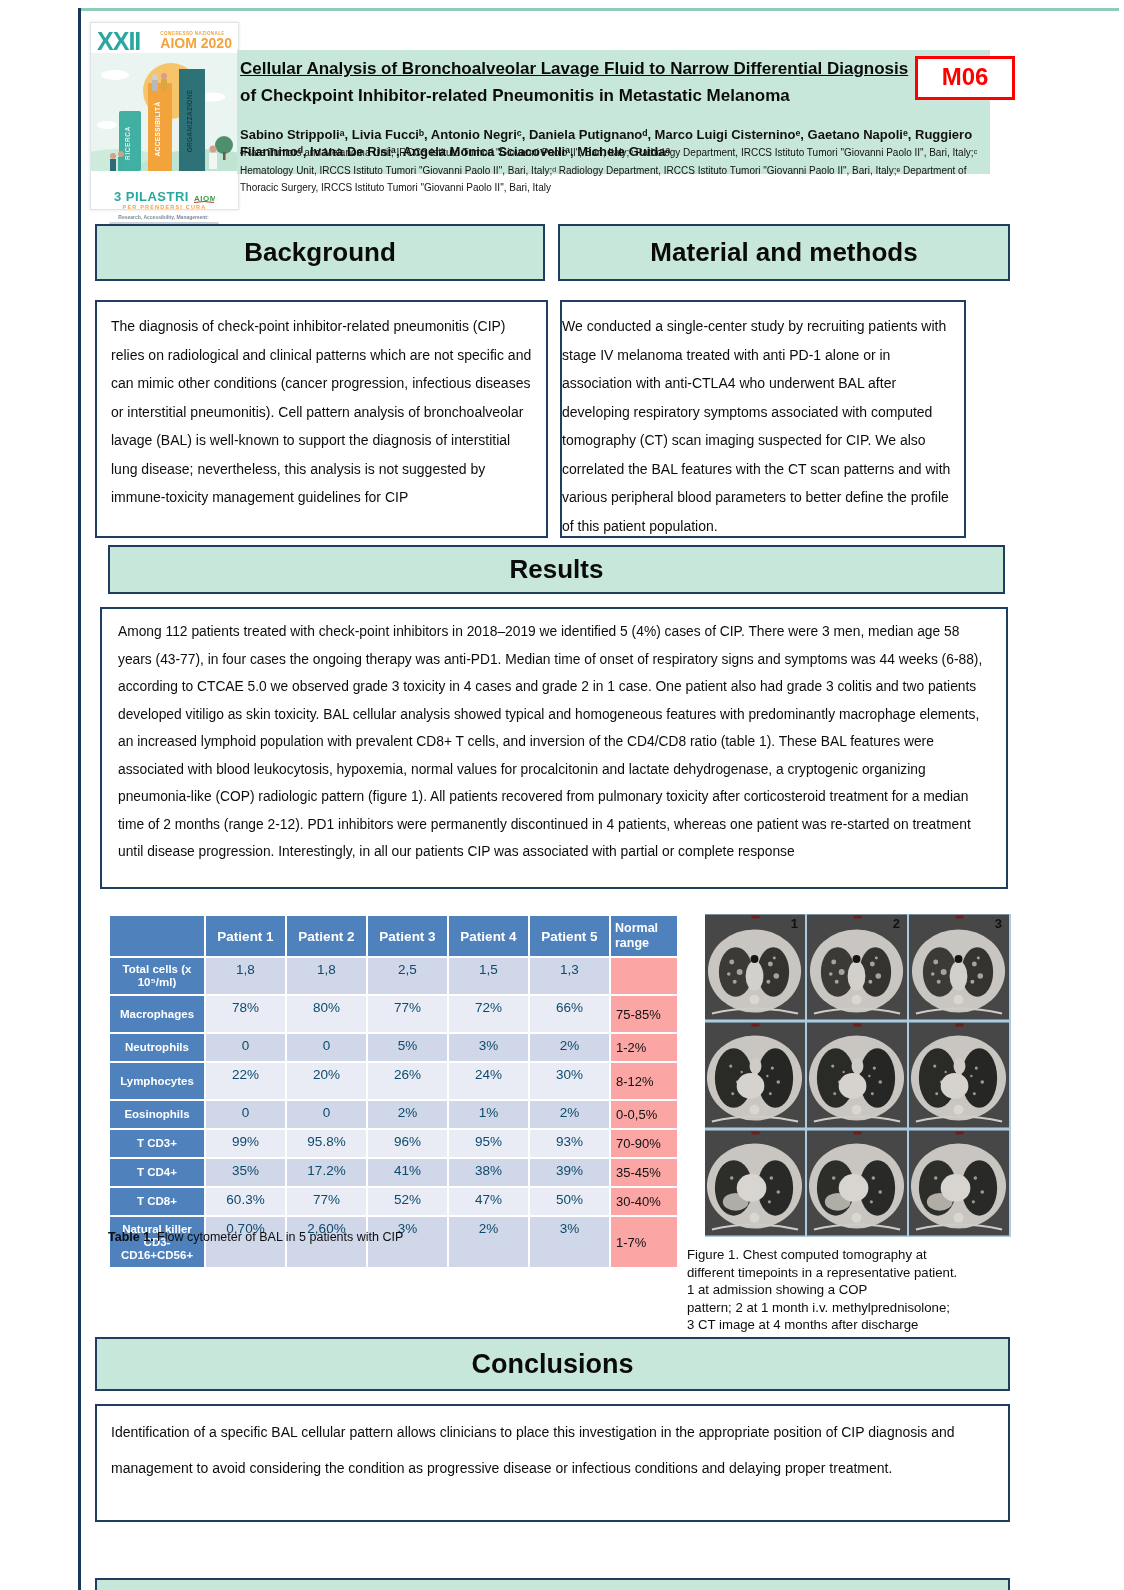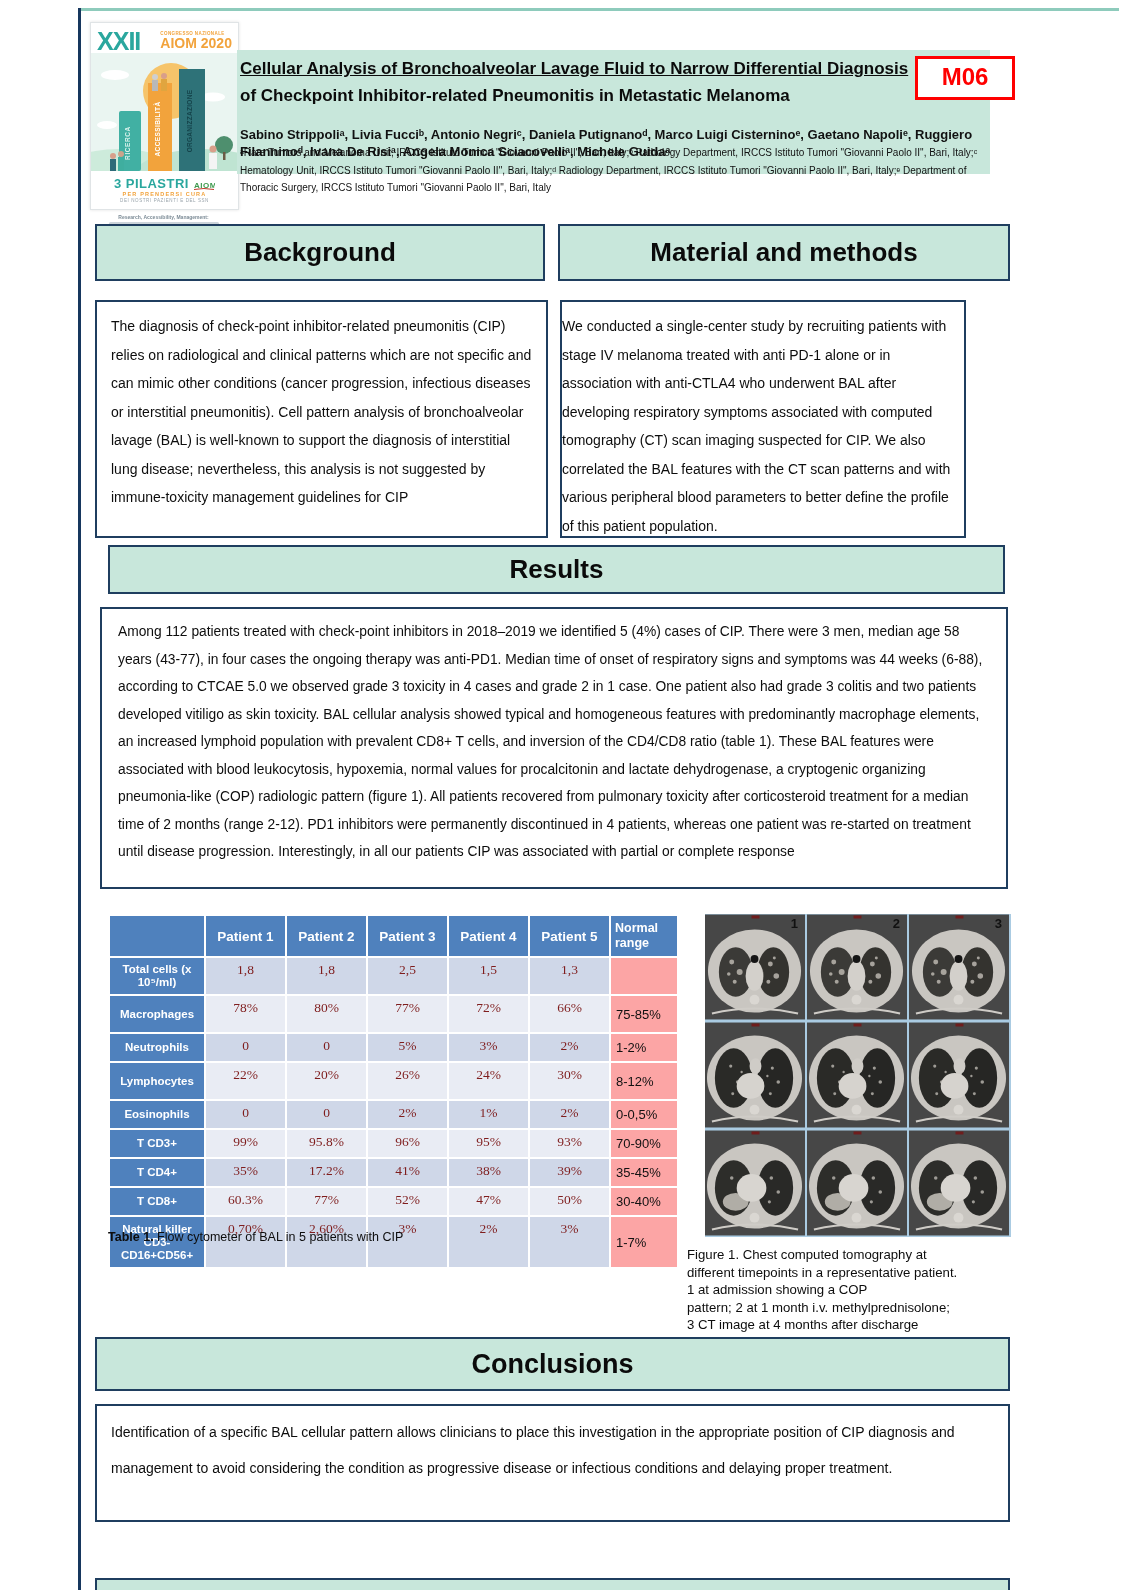--- a/index.html
+++ b/index.html
@@ -12,21 +12,21 @@
   .left-line{left:78px;top:8px;width:3px;height:1582px;background:#17375e;}
 
   
   .logo-card{left:90px;top:22px;width:147px;height:186px;background:#fff;border:1px solid #e0e4e6;
              box-shadow:0 0 3px rgba(0,0,0,.12);overflow:hidden;}
   .logo-top{display:flex;align-items:center;justify-content:center;gap:20px;padding-top:6px;}
   .logo-xxii{font-size:25px;font-weight:bold;color:#2aa79e;letter-spacing:-1px;line-height:24px;}
   .logo-col{display:flex;flex-direction:column;line-height:1;}
   .logo-congresso{font-size:4.5px;color:#f2a33c;letter-spacing:.4px;font-weight:bold;}
   .logo-aiom{font-size:14px;font-weight:bold;color:#f2a33c;letter-spacing:0;}
-  .logo-pilastri{margin-top:1px;text-align:center;font-size:13px;font-weight:bold;color:#2aa79e;letter-spacing:.5px;}
+  .logo-pilastri{margin-top:14px;text-align:center;font-size:13px;font-weight:bold;color:#2aa79e;letter-spacing:.5px;}
   .logo-cura{text-align:center;font-size:5.5px;font-weight:bold;color:#f2a33c;letter-spacing:1.2px;}
   .logo-ssn{text-align:center;font-size:4.5px;color:#9aa4ab;letter-spacing:.6px;margin-top:1px;}
   .logo-foot{left:90px;top:214px;width:147px;text-align:center;}
   .logo-foot-line{font-size:5px;font-weight:bold;color:#7c8b96;}
   .blurbar{height:3px;background:#ccd4da;border-radius:2px;margin:2px auto;}
 
   
   .title-green{left:237px;top:50px;width:753px;height:124px;background:#c8e7db;}
   .badge{left:915px;top:56px;width:94px;height:38px;background:#fff;border:3px solid #ff0000;
          color:#ff0000;font-size:24px;font-weight:bold;text-align:center;line-height:36px;}
@@ -50,21 +50,21 @@
   .res-body{left:100px;top:607px;width:908px;height:282px;padding:9px 16px;line-height:27.5px;font-size:13.8px;}
   .con-body{left:95px;top:1404px;width:915px;height:118px;padding:8px 14px;line-height:36px;}
 
   
   .bal-table{left:108px;top:914px;}
   table{border-collapse:separate;border-spacing:2px;table-layout:fixed;width:571px;}
   th,td{margin:0;box-sizing:border-box;vertical-align:middle;}
   .hcell{background:#4f81bd;color:#fff;font-weight:bold;font-size:13.5px;text-align:center;height:40px;padding:2px;}
   .hnorm{text-align:left;padding-left:4px;font-size:12.5px;line-height:15px;}
   .lcell{background:#4f81bd;color:#fff;font-weight:bold;font-size:11.5px;line-height:13px;text-align:center;padding:2px;}
-  .vcell{font-size:13.5px;text-align:center;color:#7f1d1d;padding:2px;vertical-align:top;padding-top:4px;font-family:Liberation Serif, serif;}
+  .vcell{font-size:13.5px;text-align:center;color:#0c4a6e;padding:2px;vertical-align:top;padding-top:4px;}
   .ncell{background:#fca5a5;font-size:13px;text-align:left;padding-left:5px;color:#111;}
   .rA td.vcell{background:#cfd7e8;} .rB td.vcell{background:#e9ecf4;}
   .h27{height:27px;} .h36{height:36px;} .h50{height:50px;}
   .tbl-caption{left:108px;top:1230px;width:560px;font-size:12.5px;color:#0d0d0d;}
 
   
   .ct-grid{left:705px;top:914px;width:306px;height:323px;background:#aacbe2;
            display:flex;flex-wrap:wrap;gap:2px;align-content:flex-start;}
   .ct-tile{position:relative;width:100px;height:106px;}
   .ct-tile svg{display:block;width:100px;height:106px;}

